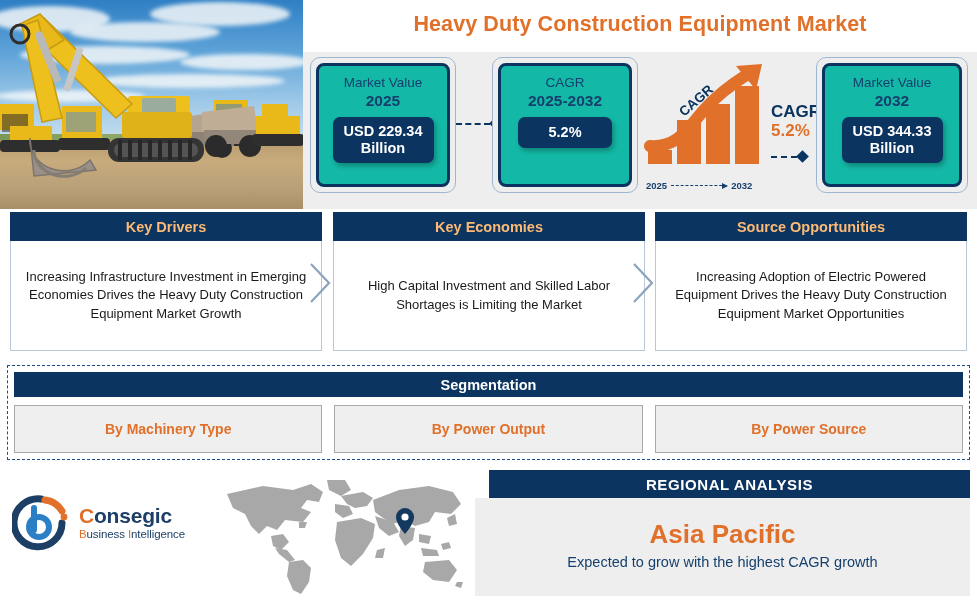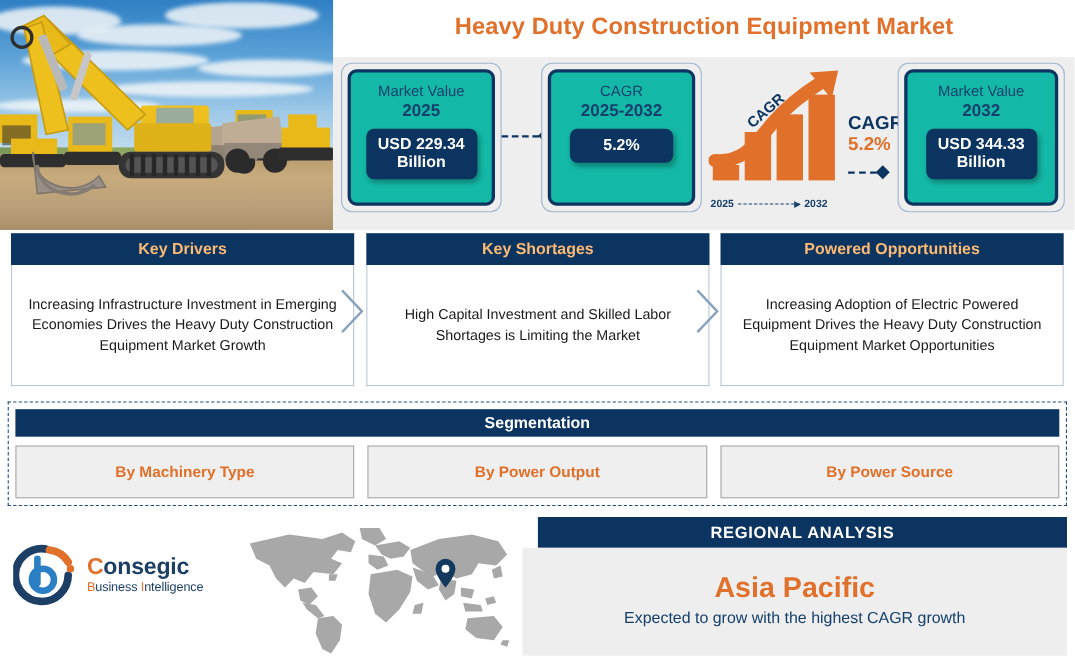--- a/index.html
+++ b/index.html
@@ -292,30 +292,30 @@
   <div class="dpanel" style="left:10px; width:312px;">
     <div class="dhead">Key Drivers</div>
     <div class="dbody">Increasing Infrastructure Investment in Emerging Economies Drives the Heavy Duty Construction Equipment Market Growth</div>
   </div>
 
   <svg class="chev" style="left:306px;" viewBox="0 0 26 42">
     <path d="M5 2 L23 21 L5 40" fill="none" stroke="#8aa3bd" stroke-width="2.2"></path>
   </svg>
 
   <div class="dpanel" style="left:333px; width:312px;">
-    <div class="dhead">Key Shortages</div>
+    <div class="dhead">Key Economies</div>
     <div class="dbody">High Capital Investment and Skilled Labor Shortages is Limiting the Market</div>
   </div>
 
   <svg class="chev" style="left:629px;" viewBox="0 0 26 42">
     <path d="M5 2 L23 21 L5 40" fill="none" stroke="#8aa3bd" stroke-width="2.2"></path>
   </svg>
 
   <div class="dpanel" style="left:655px; width:312px;">
-    <div class="dhead">Powered Opportunities</div>
+    <div class="dhead">Source Opportunities</div>
     <div class="dbody">Increasing Adoption of Electric Powered Equipment Drives the Heavy Duty Construction Equipment Market Opportunities</div>
   </div>
 
   <div class="seg-wrap">
     <div class="seg-head">Segmentation</div>
     <div class="seg-row">
       <div class="seg-item">By Machinery Type</div>
       <div class="seg-item">By Power Output</div>
       <div class="seg-item">By Power Source</div>
     </div>

